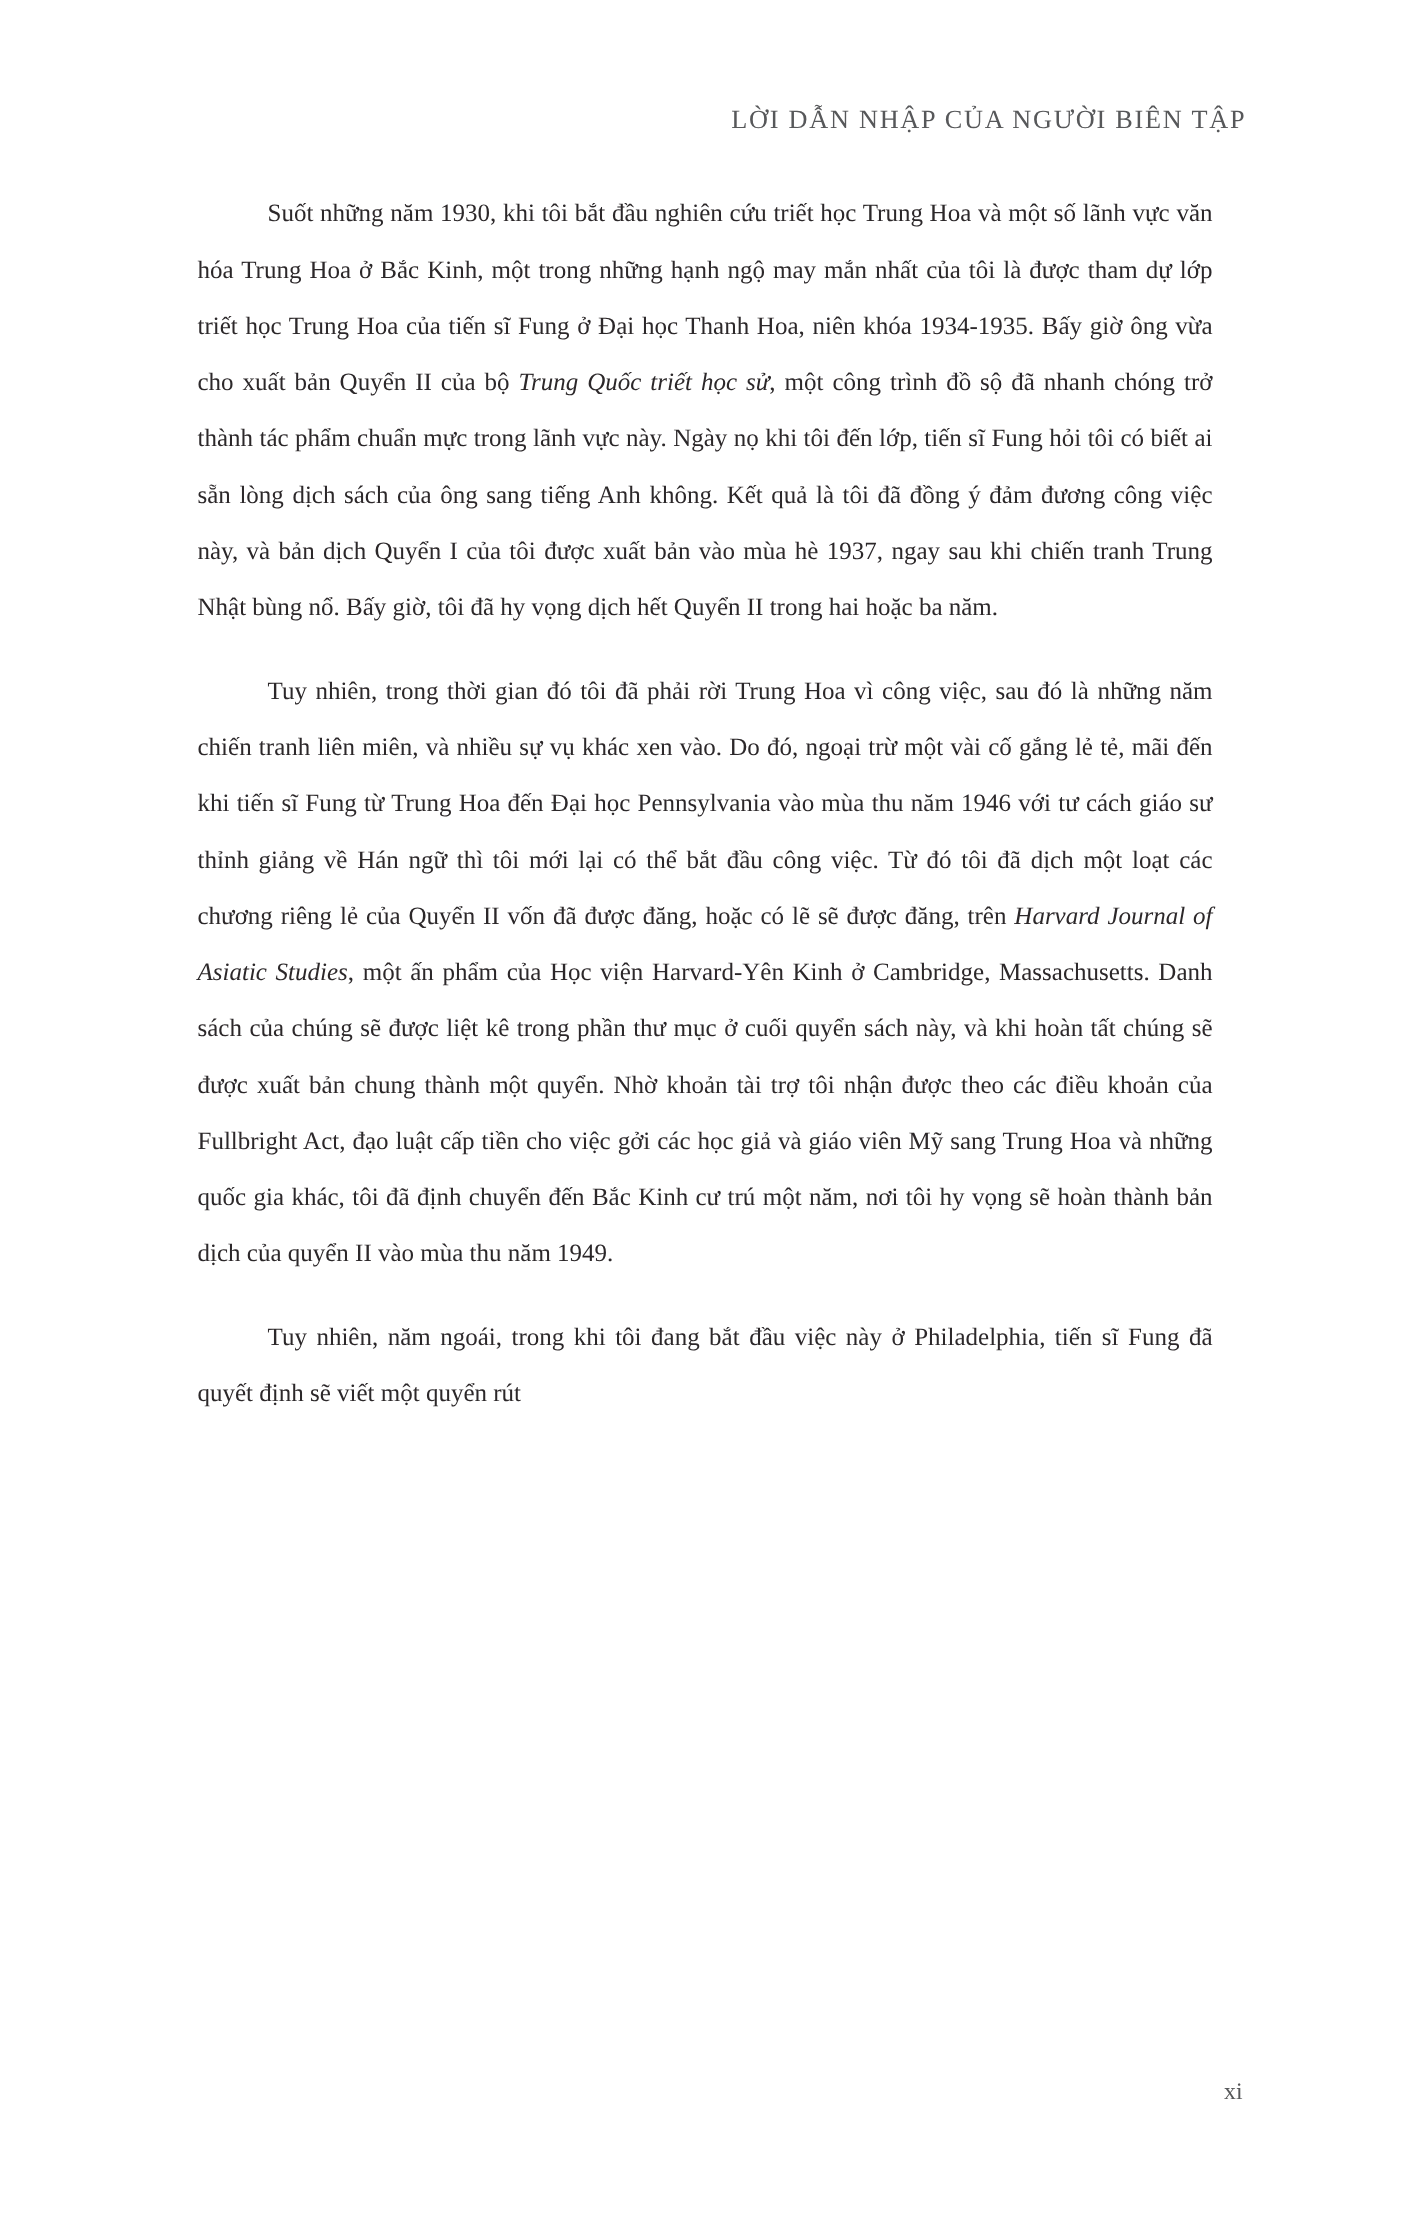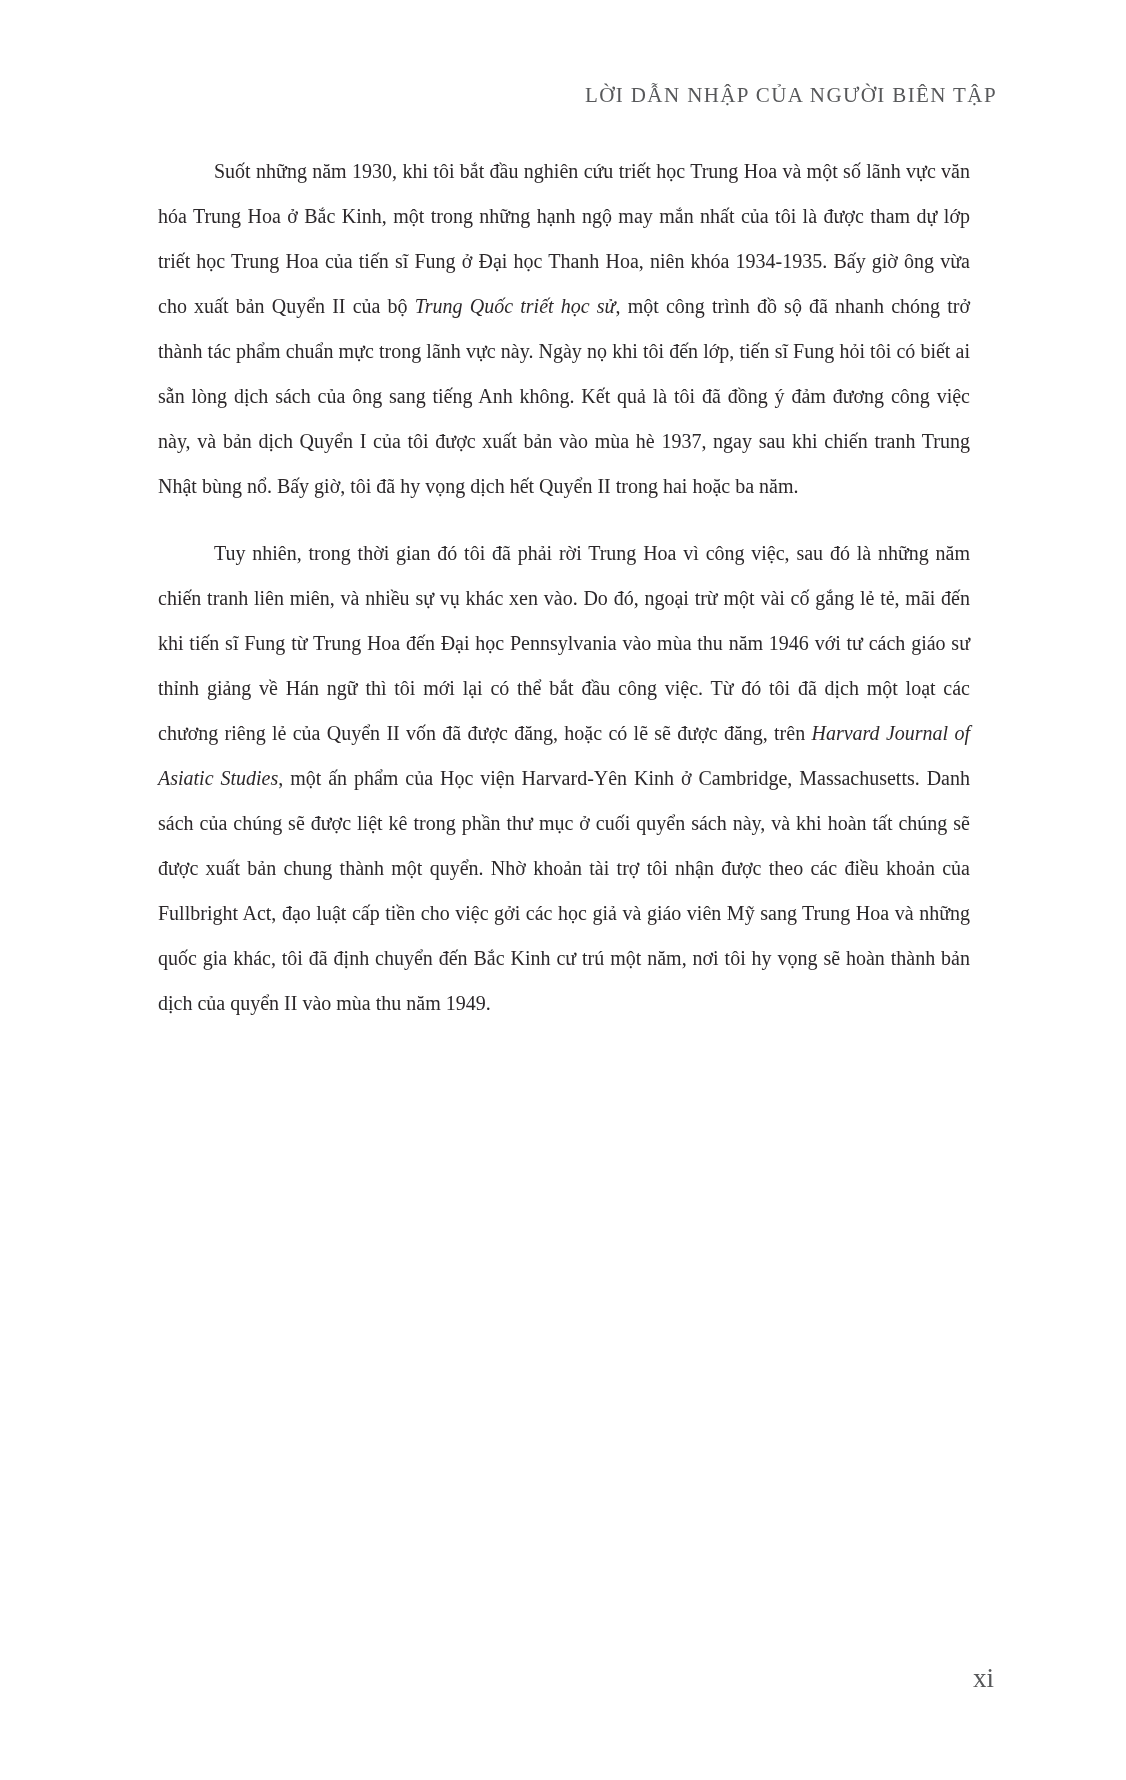--- a/index.html
+++ b/index.html
@@ -41,29 +41,30 @@
     margin: 0 0 22px 0;
     text-indent: 56px;
   }
   .body-text em {
     font-style: italic;
   }
   .folio {
     position: absolute;
     top: 1663px;
     right: 160px;
-    font-size: 27px;
+    font-size: 19px;
     color: #57585a;
   }
 </style>
 </head>
 <body>
 
 <div class="page">
   <div class="running-head">LỜI DẪN NHẬP CỦA NGƯỜI BIÊN TẬP</div>
 
   <div class="body-text">
       <p><span>Suốt những năm 1930, khi tôi bắt đầu nghiên cứu triết học Trung Hoa và một số lãnh vực văn hóa Trung Hoa ở Bắc Kinh, một trong những hạnh ngộ may mắn nhất của tôi là được tham dự lớp triết học Trung Hoa của tiến sĩ Fung ở Đại học Thanh Hoa, niên khóa 1934-1935. Bấy giờ ông vừa cho xuất bản Quyển II của bộ </span><em>Trung Quốc triết học sử</em><span>, một công trình đồ sộ đã nhanh chóng trở thành tác phẩm chuẩn mực trong lãnh vực này. Ngày nọ khi tôi đến lớp, tiến sĩ Fung hỏi tôi có biết ai sẵn lòng dịch sách của ông sang tiếng Anh không. Kết quả là tôi đã đồng ý đảm đương công việc này, và bản dịch Quyển I của tôi được xuất bản vào mùa hè 1937, ngay sau khi chiến tranh Trung Nhật bùng nổ. Bấy giờ, tôi đã hy vọng dịch hết Quyển II trong hai hoặc ba năm.</span></p>
       <p><span>Tuy nhiên, trong thời gian đó tôi đã phải rời Trung Hoa vì công việc, sau đó là những năm chiến tranh liên miên, và nhiều sự vụ khác xen vào. Do đó, ngoại trừ một vài cố gắng lẻ tẻ, mãi đến khi tiến sĩ Fung từ Trung Hoa đến Đại học Pennsylvania vào mùa thu năm 1946 với tư cách giáo sư thỉnh giảng về Hán ngữ thì tôi mới lại có thể bắt đầu công việc. Từ đó tôi đã dịch một loạt các chương riêng lẻ của Quyển II vốn đã được đăng, hoặc có lẽ sẽ được đăng, trên </span><em>Harvard Journal of Asiatic Studies</em><span>, một ấn phẩm của Học viện Harvard-Yên Kinh ở Cambridge, Massachusetts. Danh sách của chúng sẽ được liệt kê trong phần thư mục ở cuối quyển sách này, và khi hoàn tất chúng sẽ được xuất bản chung thành một quyển. Nhờ khoản tài trợ tôi nhận được theo các điều khoản của Fullbright Act, đạo luật cấp tiền cho việc gởi các học giả và giáo viên Mỹ sang Trung Hoa và những quốc gia khác, tôi đã định chuyển đến Bắc Kinh cư trú một năm, nơi tôi hy vọng sẽ hoàn thành bản dịch của quyển II vào mùa thu năm 1949.</span></p>
+      <p><span>Tuy nhiên, năm ngoái, trong khi tôi đang bắt đầu việc này ở Philadelphia, tiến sĩ Fung đã quyết định sẽ viết một quyển rút</span></p>
     </div>
 
   <div class="folio">xi</div>
 </div>
 
 </body></html>

